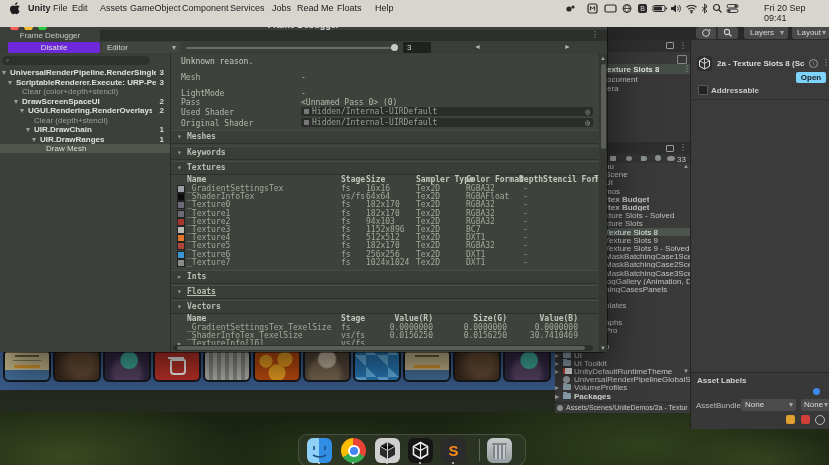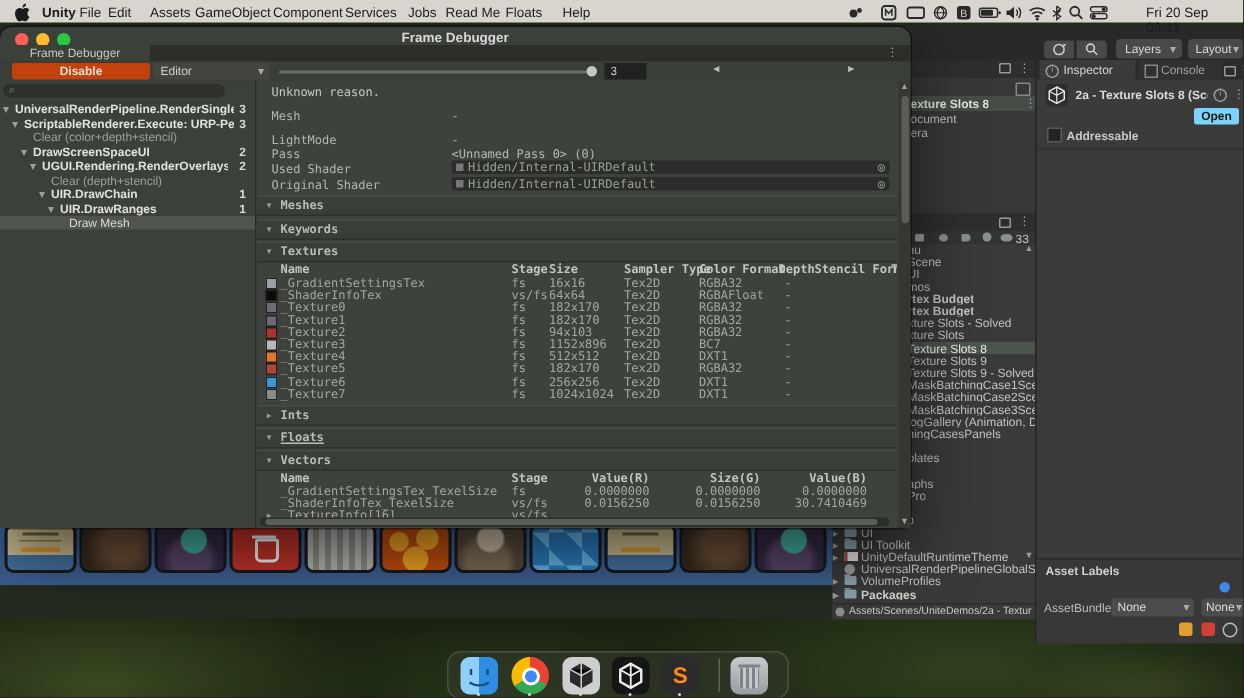--- a/index.html
+++ b/index.html
@@ -11,31 +11,31 @@
       radial-gradient(ellipse 320px 100px at 78% 96%, rgba(70,92,40,.5), transparent 70%),
       radial-gradient(ellipse 180px 60px at 40% 99%, rgba(44,64,26,.65), transparent 75%),
       radial-gradient(ellipse 500px 150px at 55% 115%, rgba(28,42,18,.6), transparent 80%),
       radial-gradient(ellipse 120px 40px at 92% 99%, rgba(90,105,50,.35), transparent 70%),
       linear-gradient(#232d18, #1a2311);}
   .abs{position:absolute;}
   .nw{white-space:nowrap;overflow:hidden;}
   .b{font-weight:bold;}
   .mono{font-family:"DejaVu Sans Mono",monospace;}
   
-  #menubar{left:0;top:0;width:829px;height:15px;background:#d8d5cf;color:#1c1c1e;font-size:9px;}
+  #menubar{left:0;top:0;width:829px;height:27px;background:#d8d5cf;color:#1c1c1e;font-size:9px;}
   .mb-item{top:3px;}
   .mb-ico{top:3px;width:12px;height:11px;}
   
   #fd{left:0;top:18px;width:607px;height:334px;background:#3c403b;border-radius:8px 8px 6px 6px;
       box-shadow:0 18px 45px rgba(0,0,0,.6),0 0 0 1px rgba(0,0,0,.45);}
   .tl{top:4px;width:9px;height:9px;border-radius:50%;}
   #fd-tabstrip{left:0;top:12px;width:607px;height:11px;background:#2b2e29;}
   #fd-tab{left:0;top:0;width:100px;height:11px;background:#3c403b;text-align:center;color:#c6cabf;line-height:11px;}
   #fd-toolbar{left:0;top:23px;width:607px;height:13px;background:#3a3e38;border-bottom:1px solid #2a2d27;}
-  .btn{background:#c2410c;border-radius:2px;color:#dde0d8;text-align:center;font-weight:bold;}
+  .btn{background:#6d28d9;border-radius:2px;color:#dde0d8;text-align:center;}
   #fd-left{left:0;top:36px;width:170px;height:298px;background:#3c403b;border-right:1px solid #2a2d27;}
   #fd-right{left:171px;top:36px;width:427px;height:298px;background:#3e423c;overflow:hidden;}
   .tree-row{left:0;width:170px;height:9px;}
   .tcount{position:absolute;right:6px;top:0;color:#d8dcd2;font-weight:bold;}
   .arrow{color:#9aa094;}
   .sec{left:0;width:427px;height:12px;background:#3a3e38;border-top:1px solid #474c45;border-bottom:1px solid #2d302b;color:#b9bdb2;font-weight:bold;line-height:12px;}
   .cell{position:absolute;white-space:nowrap;}
   .hdrc{color:#c3c7bc;font-weight:bold;}
   .dim{color:#a3a89b;}
   .thumb{position:absolute;top:1px;width:6px;height:6px;border:1px solid #222;}
@@ -248,32 +248,20 @@
       </div>
     <span class="abs" style="left:128px;top:226px;color:#9a9a9a;font-size:6px;">▼</span>
 
     <div class="abs" style="left:0;top:260px;width:135px;height:10px;background:#3a3a3a;border-top:1px solid #2c2c2c;">
       <span class="abs" style="left:2px;top:2px;width:6px;height:6px;background:#8a908a;border-radius:50%;"></span>
       <span class="abs nw" style="left:11px;top:1px;width:122px;color:#c8cbc4;font-size:7px;">Assets/Scenes/UniteDemos/2a - Texture</span>
     </div>
   </div>
 
   <div class="abs" id="insp">
-    <div class="abs" style="left:0;top:0;width:139px;height:13px;background:#2b2b2b;">
-      <div class="abs" style="left:2px;top:0;width:64px;height:13px;background:#3b3b3b;line-height:13px;">
-        <span class="abs" style="left:4px;top:3px;width:7px;height:7px;border:1px solid #9a9a9a;border-radius:50%;color:#9a9a9a;font-size:6px;text-align:center;line-height:7px;">i</span>
-        <span class="abs nw" style="left:16px;color:#d5d5d5;">Inspector</span>
-      </div>
-      <div class="abs" style="left:68px;top:0;width:56px;height:13px;background:#313131;line-height:13px;">
-        <span class="abs" style="left:4px;top:3px;width:7px;height:7px;border:1px solid #8a8a8a;"></span>
-        <span class="abs nw" style="left:15px;color:#9f9f9f;">Console</span>
-      </div>
-      <span class="abs" style="left:125px;top:4px;width:6px;height:5px;border:1px solid #9a9a9a;border-radius:1px;"></span>
-      <span class="abs" style="left:134px;top:2px;color:#aaa;">⋮</span>
-    </div>
 
     <div class="abs" style="left:6px;top:16px;width:15px;height:15px;background:#2e2e2e;border-radius:3px;">
       <svg width="15" height="15" viewBox="0 0 15 15">
           <path d="M7.5 2 L12.5 4.8 V10.2 L7.5 13 L2.5 10.2 V4.8 Z" fill="none" stroke="#e8e8e8" stroke-width="1"></path>
           <path d="M7.5 2 V7.5 M2.5 4.8 L7.5 7.5 L12.5 4.8 M7.5 13 V7.5" stroke="#e8e8e8" stroke-width="0.8" fill="none"></path>
         </svg>
     </div>
     <span class="abs nw b" style="left:26px;top:19px;width:88px;color:#dcdcdc;">2a - Texture Slots 8 (Scene Ass</span>
     <span class="abs" style="left:118px;top:19px;width:7px;height:7px;border:1px solid #9a9a9a;border-radius:50%;color:#9a9a9a;font-size:6px;text-align:center;line-height:7px;">i</span>
     <span class="abs" style="left:131px;top:18px;color:#aaa;">⋮</span>

